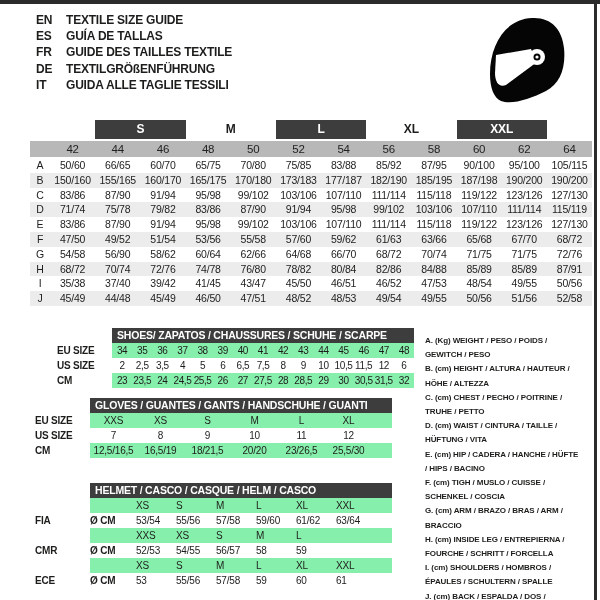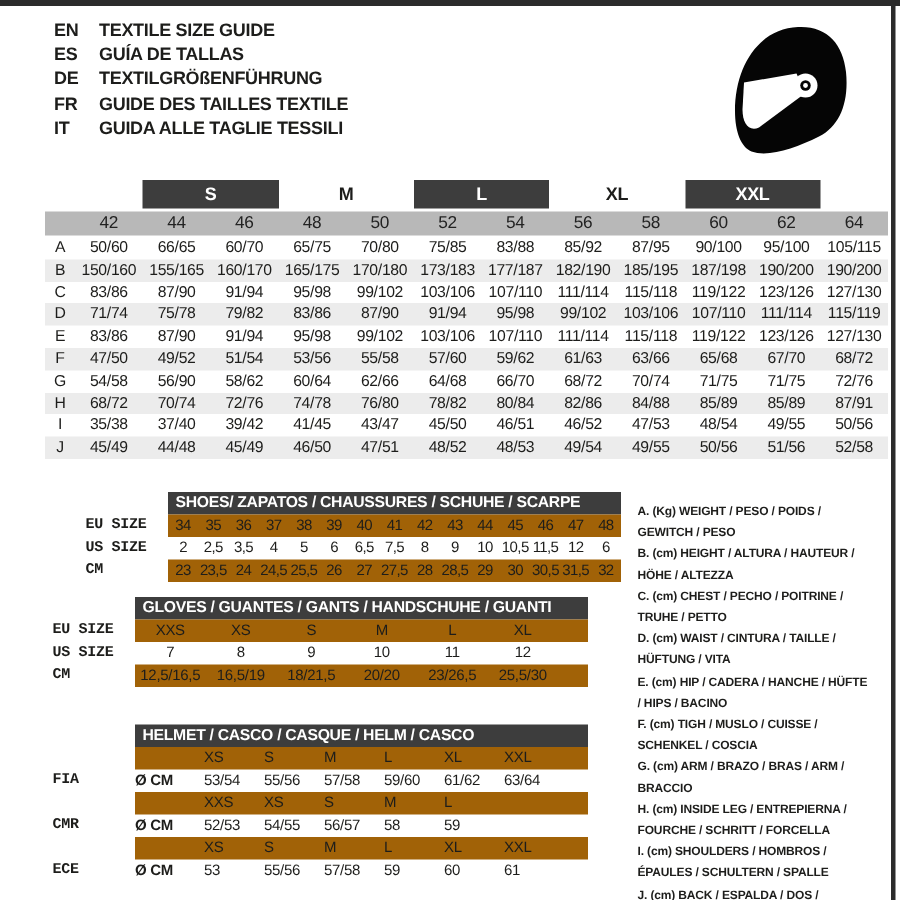--- a/index.html
+++ b/index.html
@@ -33,24 +33,24 @@
   .data-row.alt { background:#ececec; }
 
   
   .sub { position:absolute; left:30px; width:362px; font-size:10px; letter-spacing:-0.2px; }
   .sub.shoes  { top:328px;margin-left:22px; }
   .sub.gloves { top:398px; }
   .sub.helmet { top:483px; }
   .sec-bar { margin-left:60px; height:15px; line-height:15px; background:#3d3d3d; color:#fff;
              font-weight:bold; font-size:10.5px; padding-left:5px; white-space:nowrap; }
   .sec-row { display:flex; height:15px; line-height:15px; }
-  .sec-label { width:60px; font-weight:bold; font-size:10px; padding-left:5px; white-space:nowrap;font-family:Liberation Mono, monospace; }
+  .sec-label { width:60px; font-weight:bold; font-size:10px; padding-left:5px; white-space:nowrap; }
   .sec-cells { flex:1; display:grid; }
   .sec-cells span { text-align:center; white-space:nowrap; }
-  .sec-cells.striped { background:#a16207; }
+  .sec-cells.striped { background:#86efac; }
   .shoes-cells  { grid-template-columns:repeat(15,1fr); letter-spacing:-0.4px; }
   .gloves-cells { grid-template-columns:repeat(6,47px); }
   .helmet-cells { grid-template-columns:46px repeat(6,40px); }
   .helmet-cells span { text-align:left; }
   .unit { font-weight:bold; }
 
   
   .legend { position:absolute; left:393px; top:334px; width:186px; }
   .legend-item { font-weight:bold; font-size:8px; line-height:14.2px; letter-spacing:-0.1px;padding-left:32px; }
 </style>
@@ -64,26 +64,26 @@
   <header class="langs">
       <div class="lang-row">
         <span class="lang-code">EN</span>
         <span class="lang-title">TEXTILE SIZE GUIDE</span>
       </div>
       <div class="lang-row">
         <span class="lang-code">ES</span>
         <span class="lang-title">GUÍA DE TALLAS</span>
       </div>
       <div class="lang-row">
+        <span class="lang-code">FR</span>
+        <span class="lang-title">GUIDE DES TAILLES TEXTILE</span>
+      </div>
+      <div class="lang-row">
         <span class="lang-code">DE</span>
         <span class="lang-title">TEXTILGRÖßENFÜHRUNG</span>
-      </div>
-      <div class="lang-row">
-        <span class="lang-code">FR</span>
-        <span class="lang-title">GUIDE DES TAILLES TEXTILE</span>
       </div>
       <div class="lang-row">
         <span class="lang-code">IT</span>
         <span class="lang-title">GUIDA ALLE TAGLIE TESSILI</span>
       </div>
     </header>
 
   <div class="logo">
     <svg viewBox="0 0 120 104" width="120" height="104" aria-hidden="true">
       <path fill="#050505" d="M49,97 C42,94 38,84 38,70 C38,40 54,15 80,14 C99,13 110,25 112,44 C114,64 108,80 94,87 C78,95 60,101 49,97 Z"></path>

